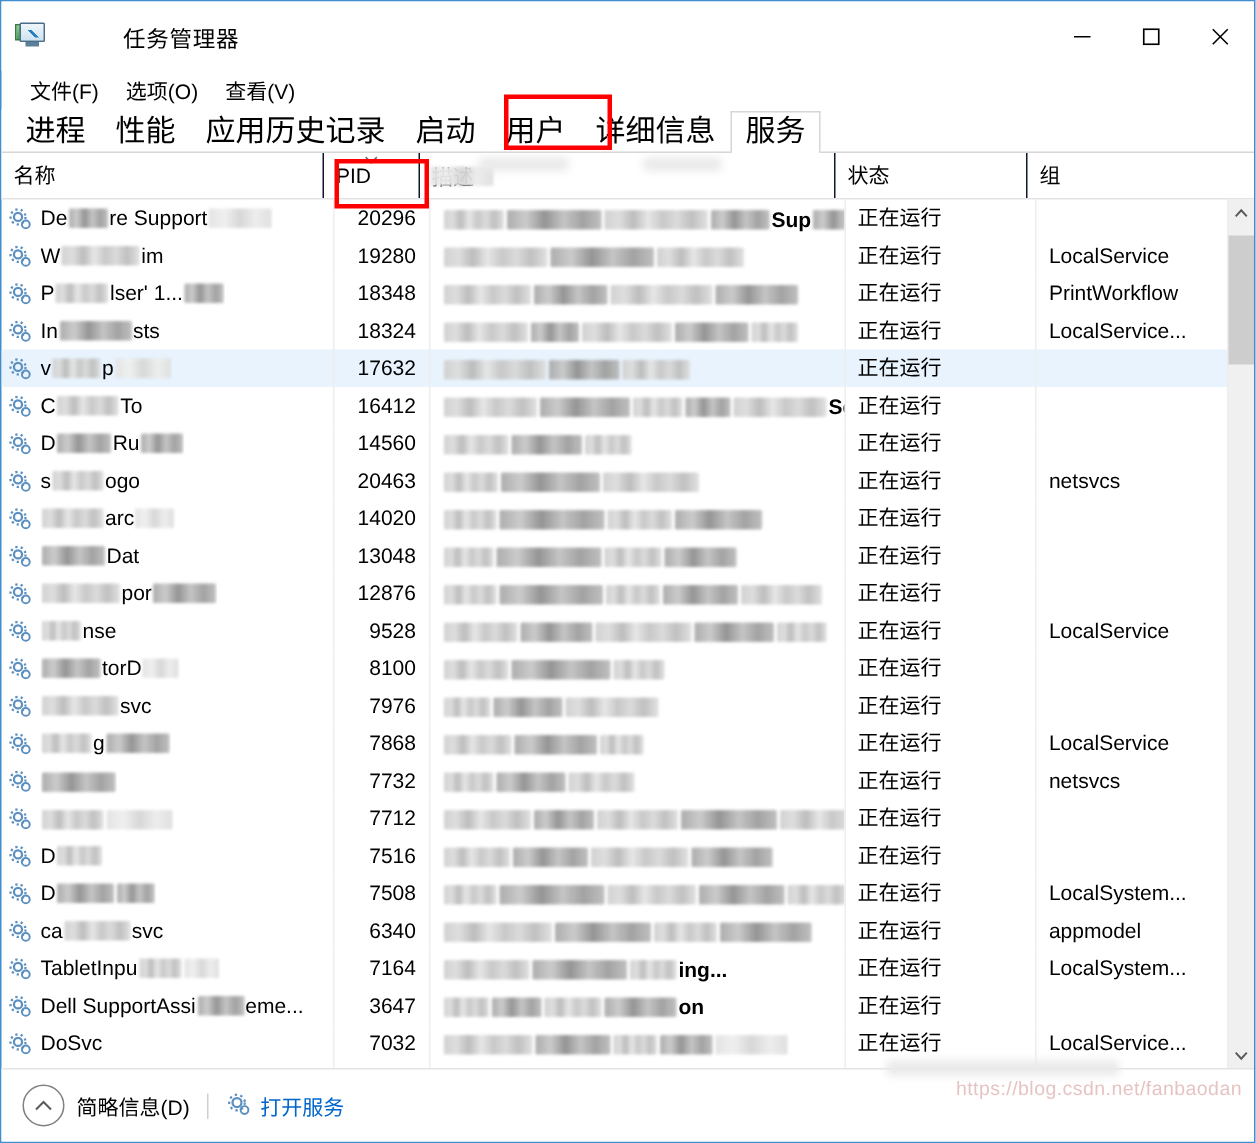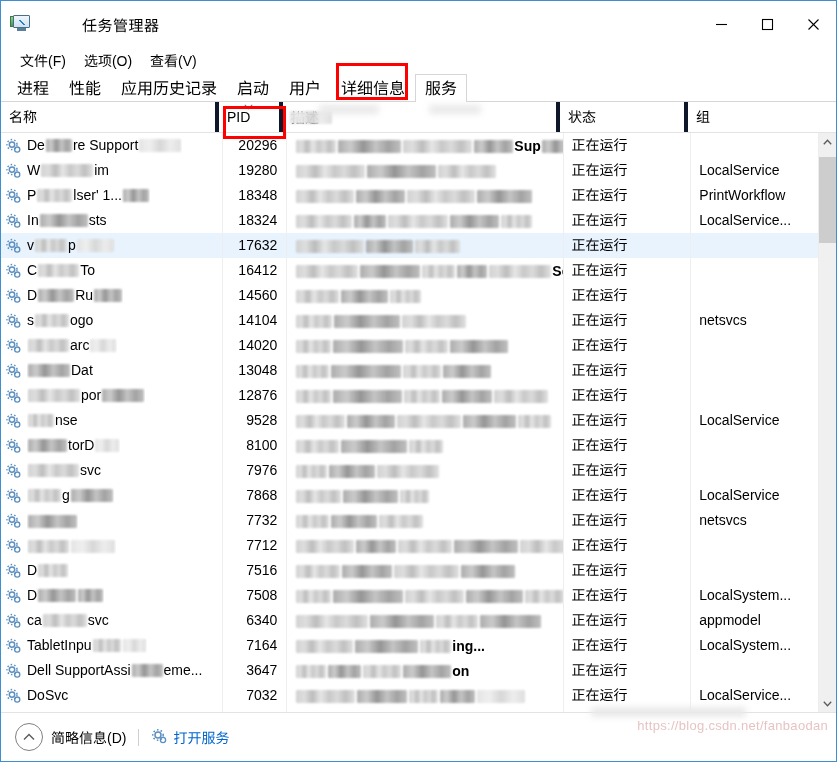--- a/index.html
+++ b/index.html
@@ -64,41 +64,41 @@
   .menubar .mi{padding:2px 9px;cursor:default;}
   
   .tabstrip{
     height:28px;min-height:28px;
     display:flex;align-items:flex-end;
     border-bottom:1px solid #d6d6d6;
     padding-left:6px;position:relative;
     background:#fff;
   }
   .tab{
-    height:27px;line-height:27px;padding:0 9px;font-size:16px;
+    height:27px;line-height:27px;padding:0 9px;font-size:20px;
     border:1px solid transparent;border-bottom:none;cursor:default;
     box-sizing:border-box;white-space:nowrap;
   }
   .tab.active{
     background:#fff;border-color:#d6d6d6;
     position:relative;z-index:3;margin-bottom:-1px;height:28px;line-height:27px;
   }
   
   .listhead{
     height:30px;min-height:30px;display:flex;
     border-bottom:1px solid #e3e3e3;
     background:#fff;font-size:14px;align-items:center;
     position:relative;
   }
   .th{
     box-sizing:border-box;height:30px;line-height:30px;
     padding-left:8px;position:relative;white-space:nowrap;overflow:hidden;
     cursor:default;
   }
-  .th + .th{border-left:4px solid #0f172a;}
+  .th + .th{border-left:1px solid #0f172a;}
   .th .chev{
     position:absolute;left:50%;top:2px;margin-left:-5px;
     width:9px;height:6px;
   }
   .col-name{width:214px;}
   .col-pid {width:64px;}
   .col-desc{width:277px;}
   .col-stat{width:128px;}
   .col-grp {width:128px;}
   
@@ -391,21 +391,21 @@
               <svg width="17" height="16" viewBox="0 0 17 16">
                 <g fill="none" stroke="#5b8fc0" stroke-width="1.5">
                   <circle cx="7" cy="6.6" r="2.7"></circle>
                   <circle cx="7" cy="6.6" r="5" stroke-dasharray="1.5 2.1"></circle>
                 </g>
                 <circle cx="12.2" cy="11.6" r="2.6" fill="none" stroke="#5b8fc0" stroke-width="1.3"></circle>
               </svg>
             </span>
             <span class="nm"><span class="txtfrag">s</span><span class="blur " style="width:34px"></span><span class="txtfrag">ogo</span></span>
           </div>
-          <div class="cell c-pid">14104</div>
+          <div class="cell c-pid">20463</div>
           <div class="cell c-desc"><span class="blur " style="width:36px"></span><span class="blur dk" style="width:66px"></span><span class="blur " style="width:64px"></span></div>
           <div class="cell c-stat">正在运行</div>
           <div class="cell c-grp">netsvcs</div>
         </div>
         <div class="row">
           <div class="cell c-name">
             <span class="svcicon">
               <svg width="17" height="16" viewBox="0 0 17 16">
                 <g fill="none" stroke="#5b8fc0" stroke-width="1.5">
                   <circle cx="7" cy="6.6" r="2.7"></circle>

